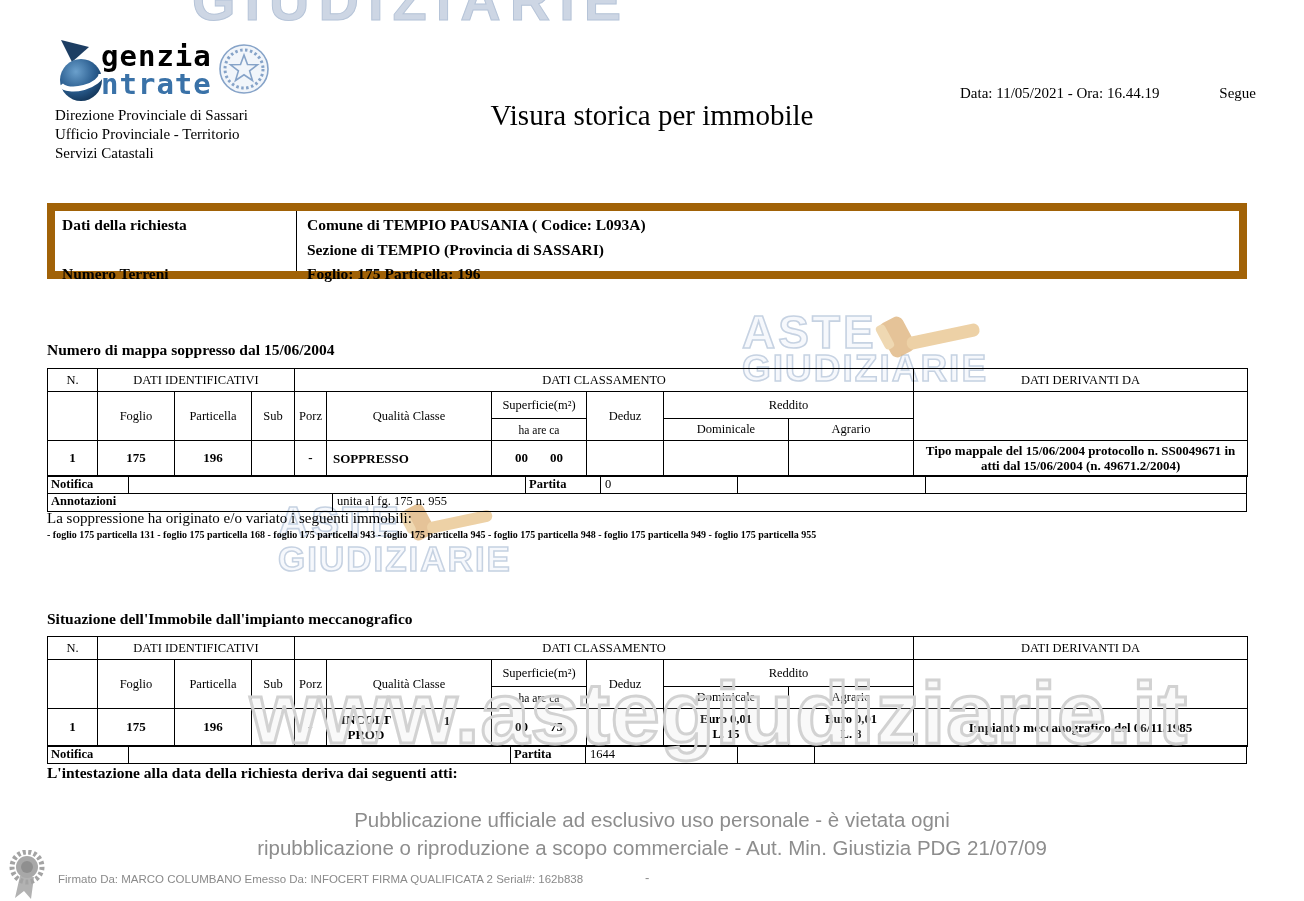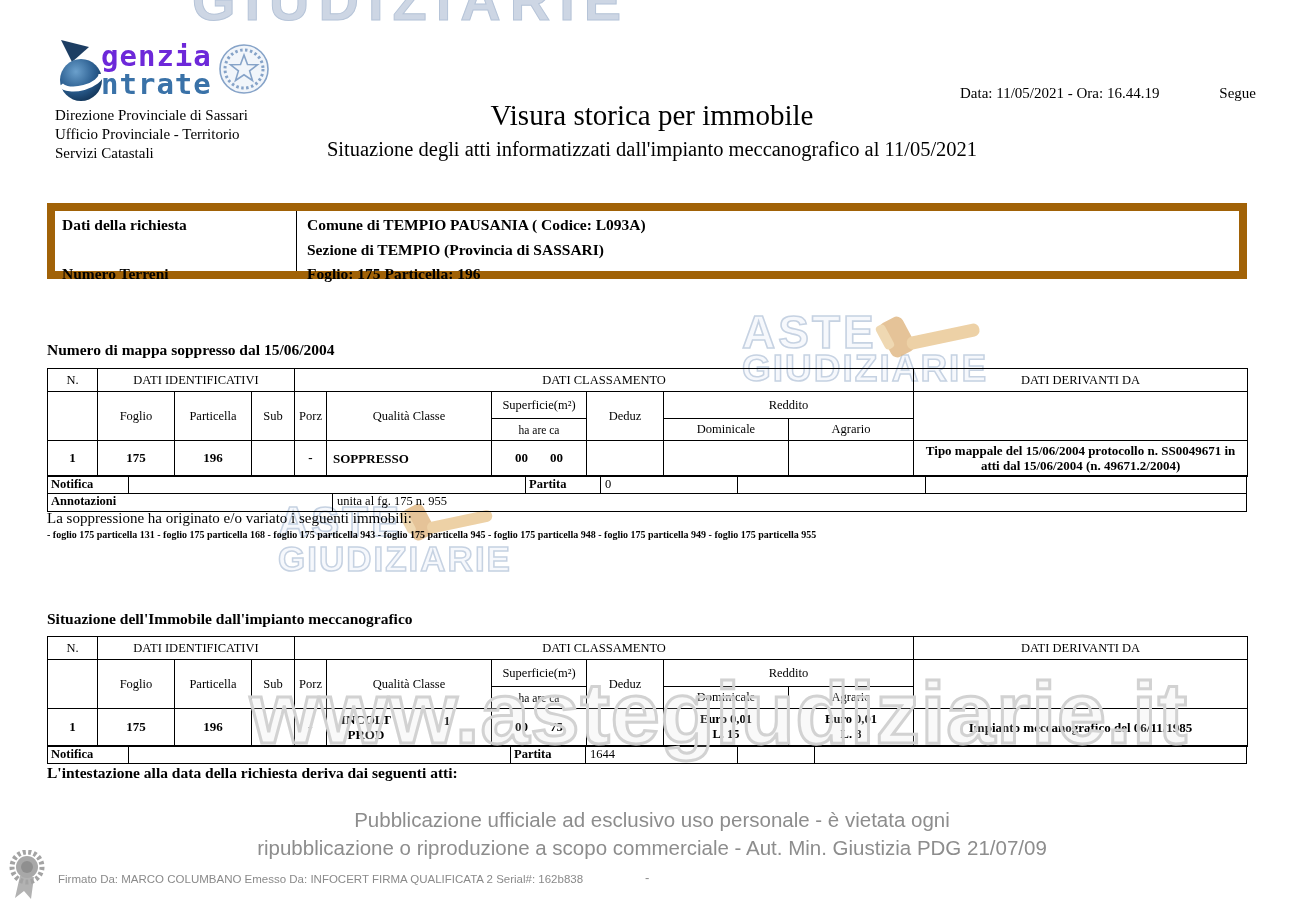--- a/index.html
+++ b/index.html
@@ -20,21 +20,21 @@
   .wm2 .wm-giud{font-size:35px;}
   .gavel{position:absolute;}
   .wm-url{left:250px;top:662px;font-size:88px;letter-spacing:1px;z-index:6;
           color:rgba(222,222,222,0.18);-webkit-text-stroke:3px #d2d2d2;}
 
   
   .logo-wrap{position:absolute;left:55px;top:40px;display:flex;align-items:flex-start;}
   .logo-mark{width:56px;height:62px;}
   .logo-text{margin-left:-10px;margin-top:2px;font-family:"DejaVu Sans Mono",monospace;
              font-weight:bold;font-size:29px;line-height:28px;letter-spacing:1px;}
-  .logo-genzia{color:#6d28d9;}
+  .logo-genzia{color:#000000;}
   .logo-ntrate{color:#3a72a8;}
   .emblem{margin-left:6px;margin-top:2px;}
   .office{position:absolute;left:55px;top:106px;font-size:15px;line-height:19px;}
   .titleblock{position:absolute;left:152px;top:100px;width:1000px;text-align:center;}
   .doc-title{font-size:29px;line-height:30px;}
   .doc-subtitle{font-size:20.5px;line-height:24px;margin-top:7px;}
   .rightinfo{position:absolute;left:960px;top:85px;width:296px;font-size:15px;}
   .rightinfo .r1{display:flex;justify-content:space-between;}
   .rightinfo .r2{margin-top:12px;}
 
@@ -151,21 +151,20 @@
   </div>
 
   <div class="office">
     <div>Direzione Provinciale di Sassari</div>
     <div>Ufficio Provinciale - Territorio</div>
     <div>Servizi Catastali</div>
   </div>
 
   <div class="titleblock">
     <div class="doc-title">Visura storica per immobile</div>
-    <div class="doc-subtitle">Situazione degli atti informatizzati dall'impianto meccanografico al 11/05/2021</div>
   </div>
 
   <div class="rightinfo">
     <div class="r1">
       <span>Data: 11/05/2021 - Ora: 16.44.19</span>
       <span>Segue</span>
     </div>
   </div>
 
   <div class="reqtab">

